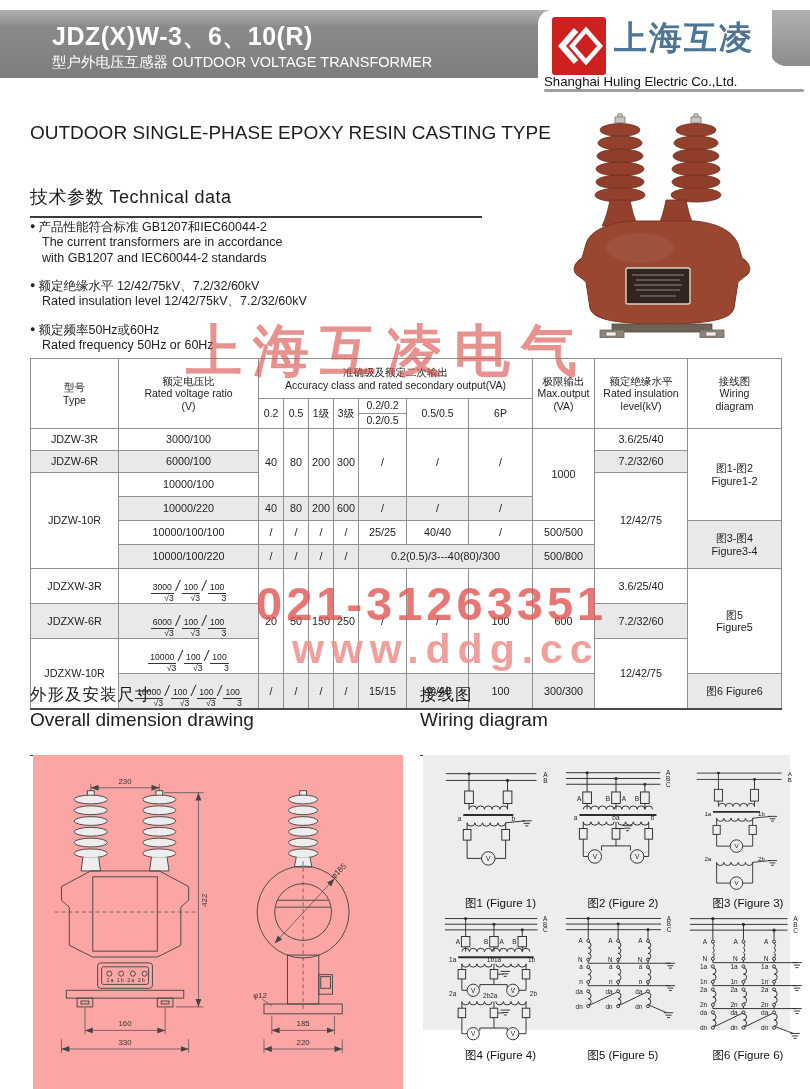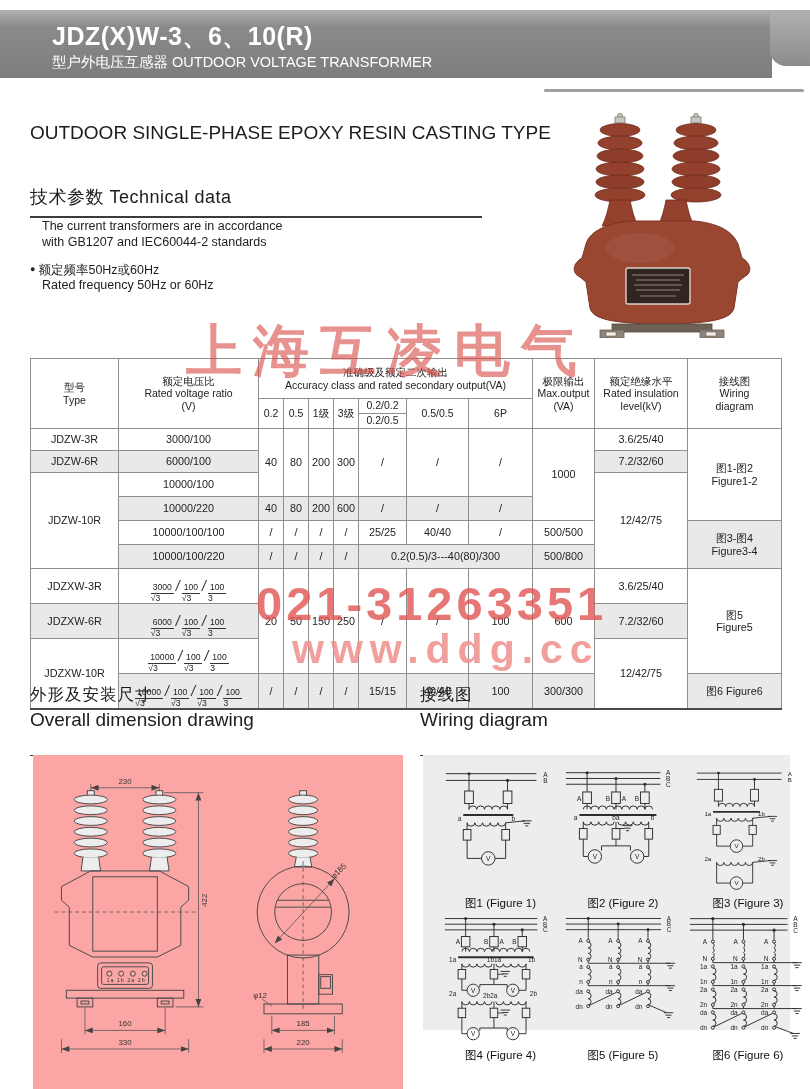--- a/index.html
+++ b/index.html
@@ -44,21 +44,21 @@
   #spec-table th,#spec-table td{border:1px solid #8f8f8f;text-align:center;vertical-align:middle;
               padding:0;font-weight:normal;color:#222;overflow:hidden;}
   #spec-table th{font-size:10.5px;}
   #spec-table th div{line-height:12.5px;}
   #spec-table td{font-size:10.8px;}
   #spec-table td div{line-height:12.5px;}
   .shade{background:#e9e9e9;}
   .splitcell div{height:14px;line-height:14px;}
   .splitcell .splittop{border-bottom:1px solid #8f8f8f;}
   .fracwrap{display:flex;align-items:center;justify-content:center;gap:1px;}
-  .frac{display:inline-flex;flex-direction:column;align-items:flex-start;font-size:8.6px;line-height:9.5px;margin-top:14px;}
+  .frac{display:inline-flex;flex-direction:column;align-items:flex-end;font-size:8.6px;line-height:9.5px;margin-top:14px;}
   .fnum{border-bottom:1px solid #333;padding:0 2px;}
   .fslash{font-size:14px;color:#333;font-style:italic;margin:0 1px;}
 
   
   .sec-title{position:absolute;top:684px;padding-bottom:24px;border-bottom:1.5px solid #3c3c3c;color:#1c1c1c;}
   .sec-left{left:30px;width:358px;}
   .sec-right{left:420px;width:352px;}
   .sec-cn{font-size:16.5px;letter-spacing:1px;}
   .sec-en{font-size:19px;margin-top:3px;}
   .dimbox{position:absolute;left:33px;top:755px;width:370px;height:375px;background:#fca5a5;}
@@ -102,29 +102,43 @@
   </defs>
 </svg>
 
 <div class="page">
 
   <div class="banner"></div>
   <div class="banner-tab"></div>
   <div class="banner-title">JDZ(X)W-3、6、10(R)</div>
   <div class="banner-sub">型户外电压互感器 OUTDOOR VOLTAGE TRANSFORMER</div>
 
+  <div class="logo-panel">
+    <svg class="logo-mark" width="54" height="58" viewBox="0 0 54 58">
+      <rect x="0" y="0" width="54" height="58" rx="3" fill="#cf2020"></rect>
+      <polyline points="24,13 10,29 24,45" fill="none" stroke="#fff" stroke-width="6"></polyline>
+      <polygon points="34,13 48,29 34,45 20,29" fill="none" stroke="#fff" stroke-width="4.5"></polygon>
+    </svg>
+    <div class="logo-cn">上海互凌</div>
+    <div class="logo-en">Shanghai Huling Electric Co.,Ltd.</div>
+  </div>
   <div class="logo-swoosh"></div>
 
   <div class="intro-en">OUTDOOR SINGLE-PHASE EPOXY RESIN CASTING TYPE</div>
 
   <div class="tech-h">技术参数  Technical data</div>
   <div class="bullets">
     <div class="bullet">
+      <div class="cn">产品性能符合标准 GB1207和IEC60044-2</div>
       <div class="en">The current transformers are in accordance</div>
       <div class="en">with GB1207 and IEC60044-2 standards</div>
+    </div>
+    <div class="bullet">
+      <div class="cn">额定绝缘水平 12/42/75kV、7.2/32/60kV</div>
+      <div class="en">Rated insulation level 12/42/75kV、7.2/32/60kV</div>
     </div>
     <div class="bullet">
       <div class="cn">额定频率50Hz或60Hz</div>
       <div class="en">Rated frequency 50Hz or 60Hz</div>
     </div>
   </div>
 
   <svg class="photo" width="212" height="228" viewBox="0 0 212 228">
 
     <g>

